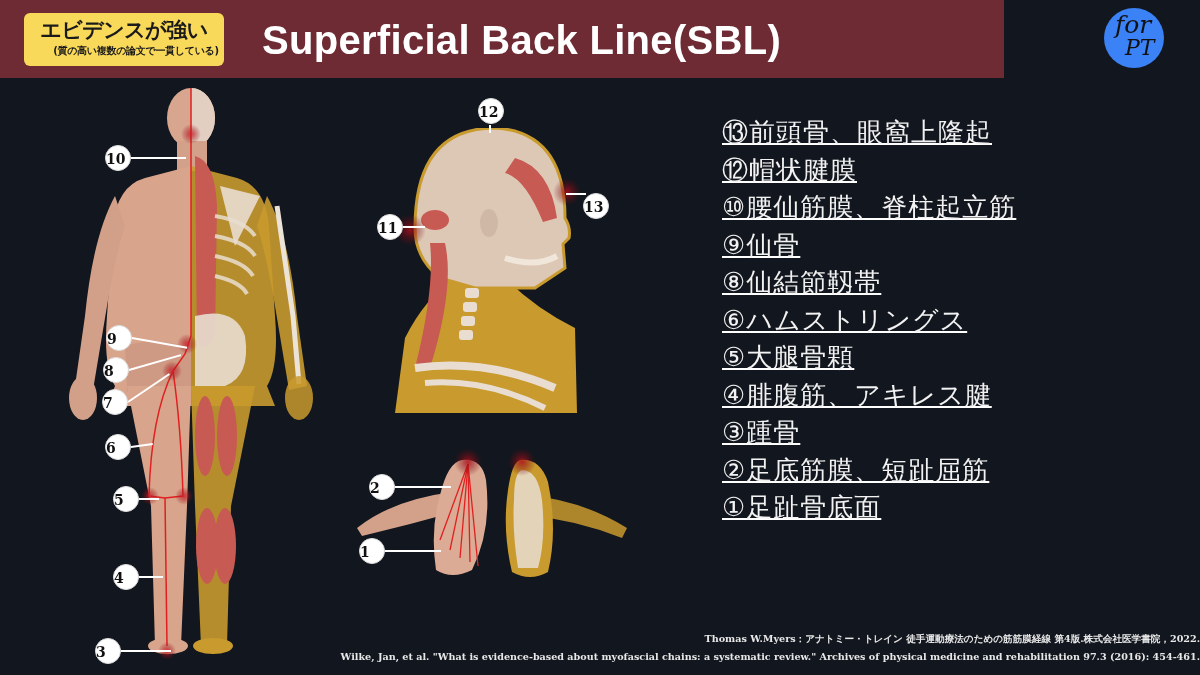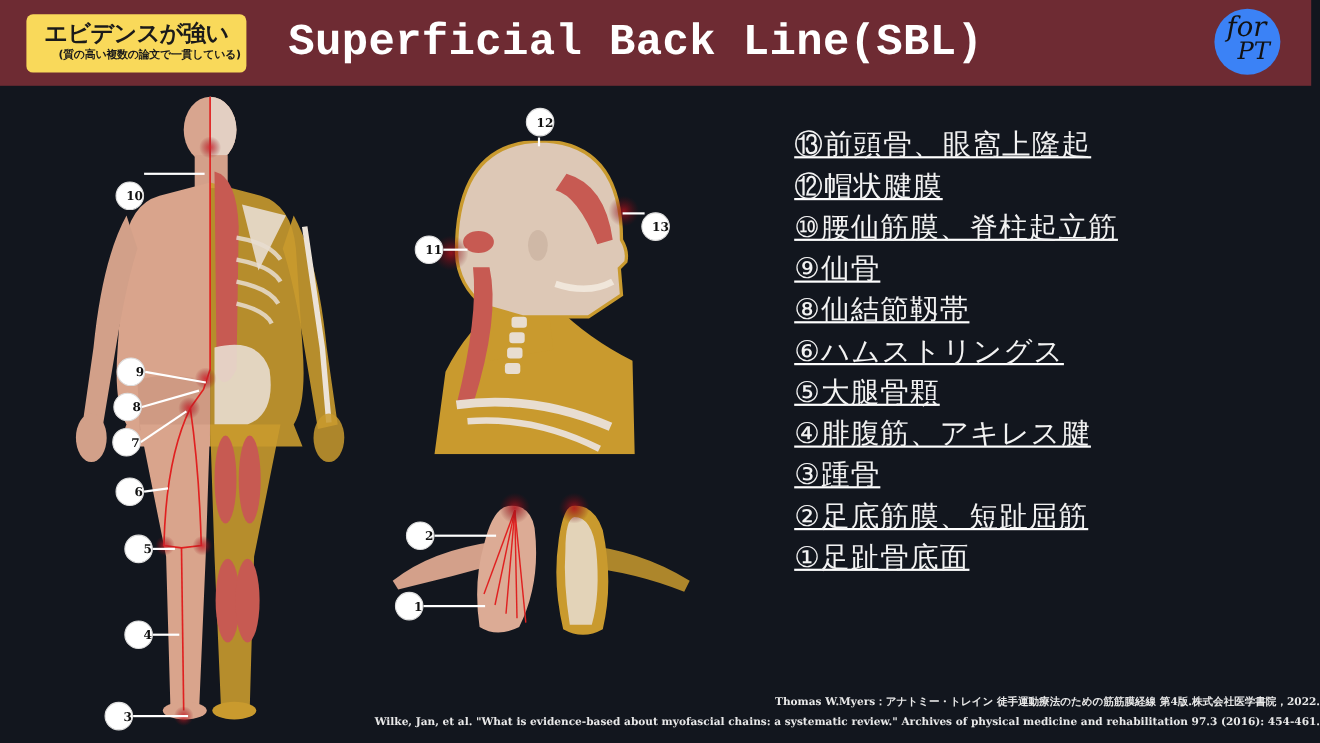--- a/index.html
+++ b/index.html
@@ -4,55 +4,55 @@
 <style>
   * { box-sizing: border-box; margin: 0; padding: 0; }
   html, body { width: 1200px; height: 675px; overflow: hidden; }
   body {
     background: #12161e;
     font-family: "DejaVu Serif", serif;
     position: relative;
     color: #fff;
   }
   .header {
-    position: absolute; left: 0; top: 0; width: 1192px; height: 78px;
+    position: absolute; left: 0; top: 0; width: 1004px; height: 78px;
     background: #6e2b33;
   }
   .badge {
     position: absolute; left: 24px; top: 13px; width: 200px; height: 53px;
     background: #f9d95a; border-radius: 6px;
     text-align: center; color: #1a1a1a;
   }
   .badge .main {
     display: block; font-family: "DejaVu Sans", sans-serif; font-weight: bold;
     font-size: 21px; line-height: 24px; margin-top: 5px; letter-spacing: -0.5px;
   }
   .badge .sub {
     display: block; font-family: "DejaVu Sans", sans-serif; font-weight: bold;
     font-size: 10px; line-height: 14px; margin-top: 2px; letter-spacing: -0.3px; padding-left: 24px;
   }
   .title {
     position: absolute; left: 262px; top: 8px; height: 64px;
-    font-family: Liberation Mono, monospace; font-weight: bold;
+    font-family: Liberation Sans, sans-serif; font-weight: bold;
     font-size: 40px; line-height: 64px; color: #fff; letter-spacing: 0.3px;
   }
   .logo {
     position: absolute; left: 1104px; top: 8px; width: 60px; height: 60px;
     border-radius: 50%; background: #3b82f6; color: #111;
     font-family: "DejaVu Serif", serif; font-style: italic;
   }
   .logo .l1 { position: absolute; left: 11px; top: 3px; font-size: 25px; line-height: 28px; }
   .logo .l2 { position: absolute; left: 21px; top: 27px; font-size: 22px; line-height: 26px; }
 
   
   .figure { position: absolute; }
   .callout {
     position: absolute; width: 26px; height: 26px; border-radius: 50%;
     background: #fff; color: #111; font-family: "DejaVu Serif", serif; font-weight: bold;
-    font-size: 11px; line-height: 26px; text-align: right;
+    font-size: 14px; line-height: 26px; text-align: left;
     border: 1px solid #ddd;
   }
   .leader { position: absolute; height: 2px; background: #fff; transform-origin: 0 50%; }
 
   
   .labels {
     position: absolute; left: 722px; top: 114px; width: 470px;
     list-style: none;
     text-decoration: underline;
   }
@@ -226,21 +226,21 @@
 <div class="leader" style="left:131px;top:446px;width:22px;transform:rotate(-8deg);"></div>
 <div class="leader" style="left:139px;top:498px;width:20px;"></div>
 <div class="leader" style="left:139px;top:576px;width:24px;"></div>
 <div class="leader" style="left:121px;top:650px;width:50px;"></div>
 <div class="leader" style="left:490px;top:124px;width:8px;transform:rotate(90deg);"></div>
 <div class="leader" style="left:566px;top:193px;width:20px;"></div>
 <div class="leader" style="left:403px;top:226px;width:22px;"></div>
 <div class="leader" style="left:395px;top:486px;width:56px;"></div>
 <div class="leader" style="left:385px;top:550px;width:56px;"></div>
 
-<div class="callout" style="left:105px;top:145px;margin-top:20px;">10</div>
+<div class="callout" style="left:105px;top:145px;">10</div>
 <div class="callout" style="left:106px;top:325px;">9</div>
 <div class="callout" style="left:103px;top:357px;">8</div>
 <div class="callout" style="left:102px;top:389px;">7</div>
 <div class="callout" style="left:105px;top:434px;">6</div>
 <div class="callout" style="left:113px;top:486px;">5</div>
 <div class="callout" style="left:113px;top:564px;">4</div>
 <div class="callout" style="left:95px;top:638px;">3</div>
 <div class="callout" style="left:478px;top:98px;">12</div>
 <div class="callout" style="left:583px;top:181px;margin-top:12px;">13</div>
 <div class="callout" style="left:377px;top:214px;">11</div>

